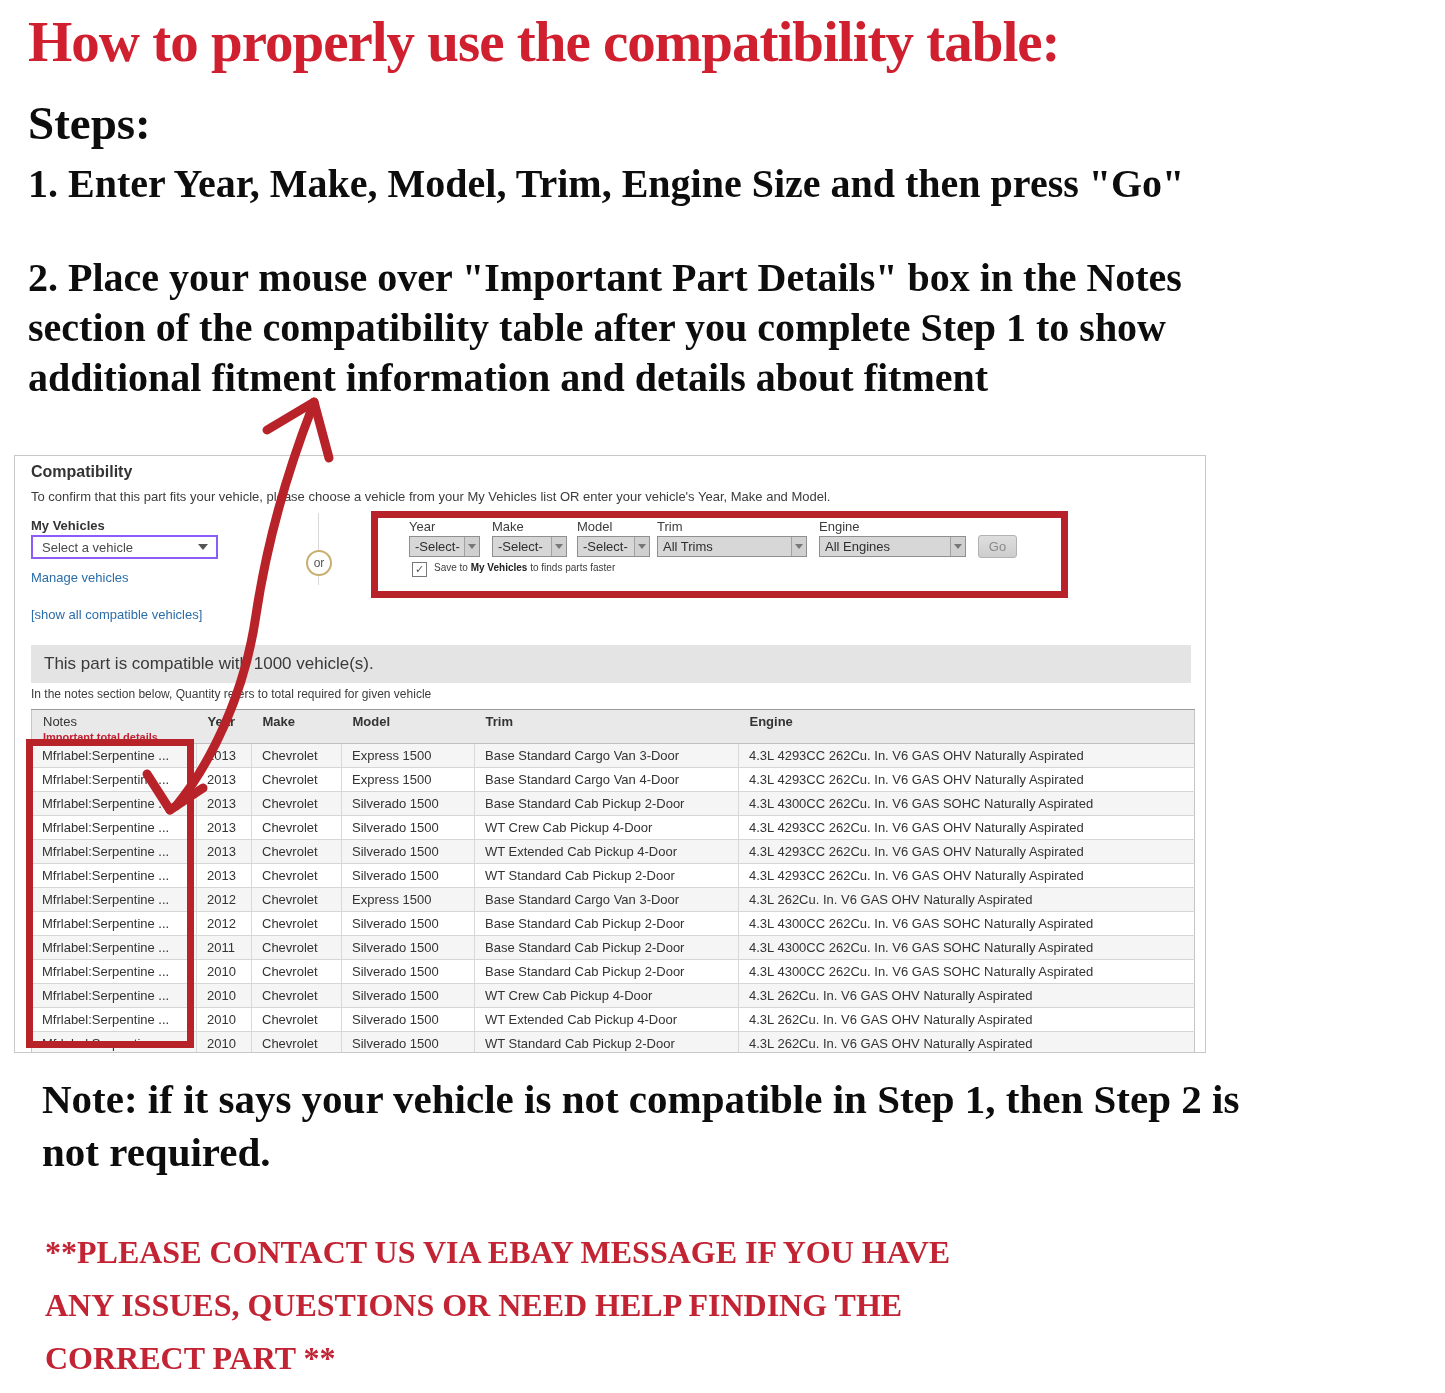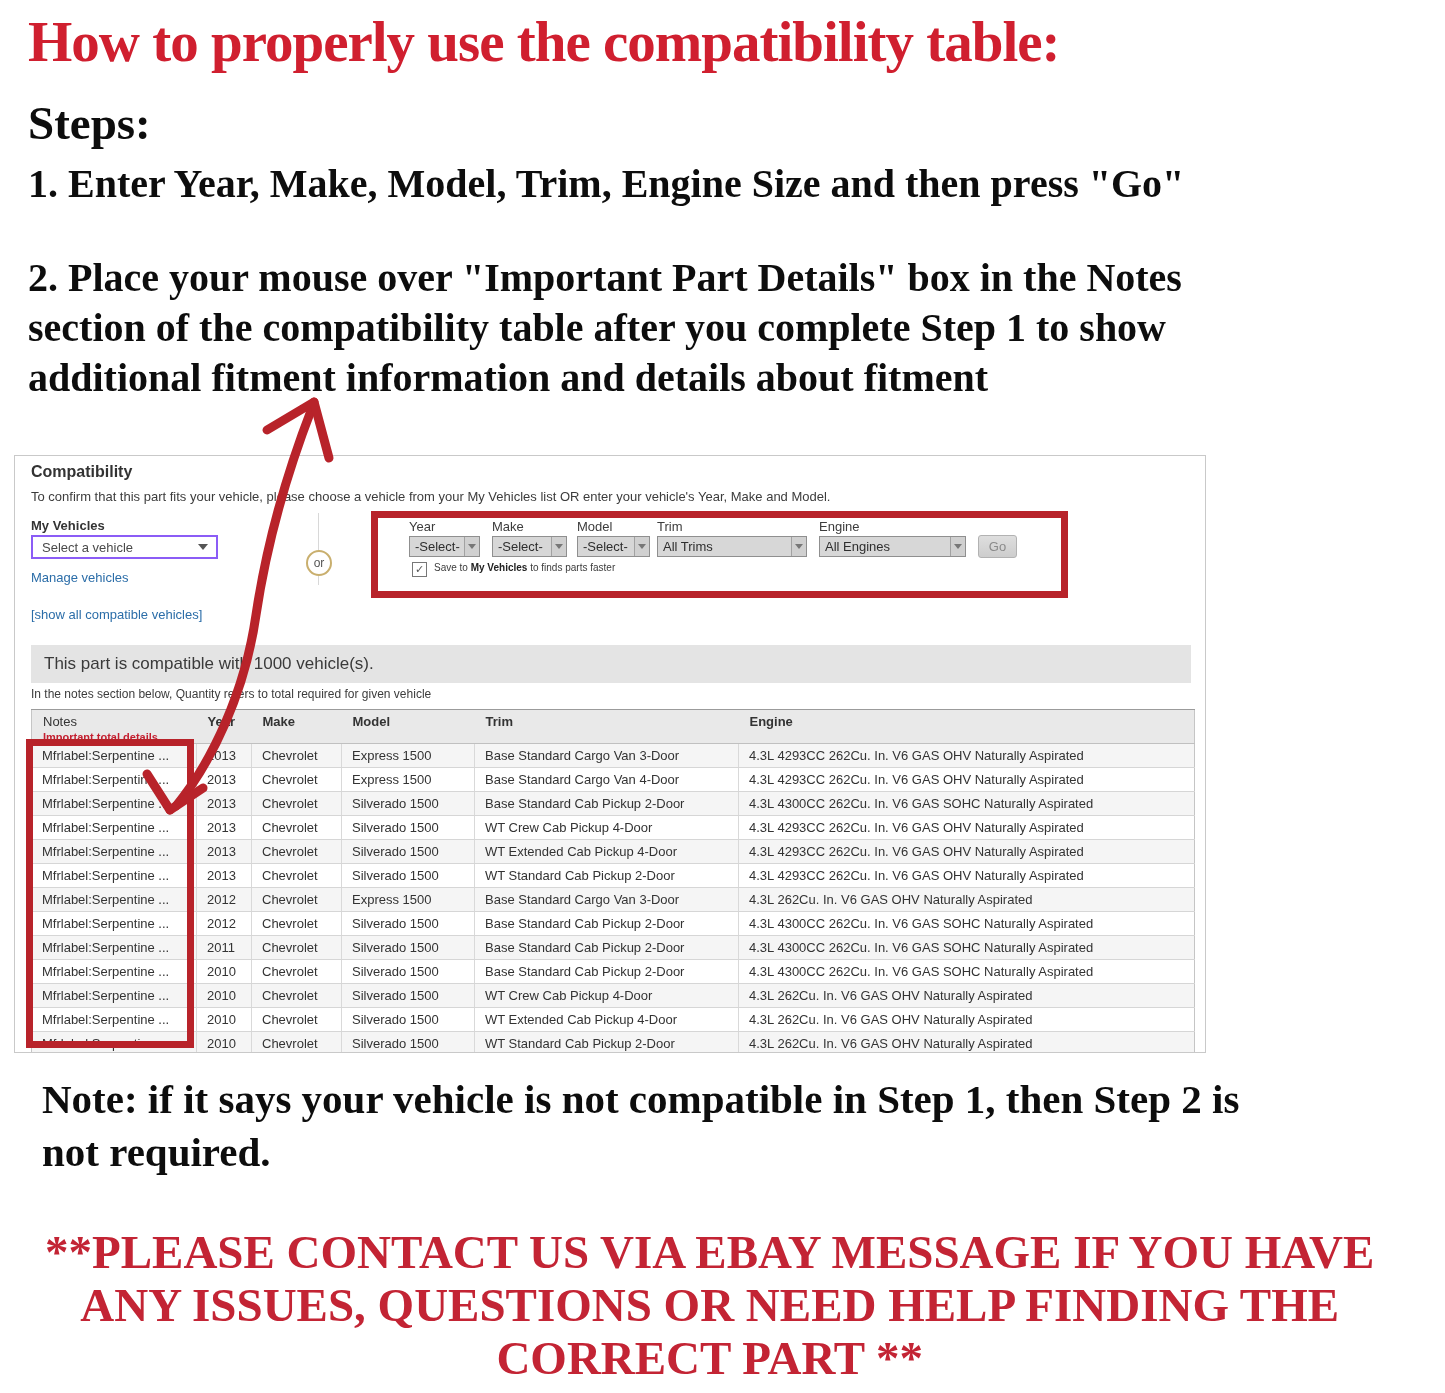--- a/index.html
+++ b/index.html
@@ -16,21 +16,21 @@
   }
   .serif{font-family:"Liberation Serif","DejaVu Serif",serif;font-weight:bold;color:#0d0d0d;margin-left:12px;}
   .abs{position:absolute;}
 
   
   #page-title{left:16px;top:12px;font-size:57px;line-height:1.05;letter-spacing:-1px;color:var(--headline-red);}
   #steps-heading{left:16px;top:96px;font-size:47px;}
   #step-1{left:16px;top:160px;font-size:40px;}
   #step-2{left:16px;top:253px;font-size:40px;line-height:50px;white-space:pre-line;}
   #note-text{left:30px;top:1073px;font-size:41px;line-height:53px;white-space:pre-line;}
-  #contact-text{left:33px;top:1226px;font-size:47px;line-height:53px;white-space:pre-line;color:var(--contact-red);text-align:center;}
+  #contact-text{left:33px;top:1226px;font-size:32px;line-height:53px;white-space:pre-line;color:var(--contact-red);}
 
   
   .panel{
     left:14px;top:455px;width:1192px;height:598px;background:#fff;
     border:1px solid #c9c9c9;overflow:hidden;z-index:1;padding-left:12px;
   }
   .panel .abs{position:absolute;}
   #widget-title{left:16px;top:7px;font-size:16px;font-weight:bold;color:#333;}
   #widget-desc{left:16px;top:33px;font-size:13px;color:#3c3c3c;}
   #mv-label{left:16px;top:62px;font-size:13px;font-weight:bold;}

